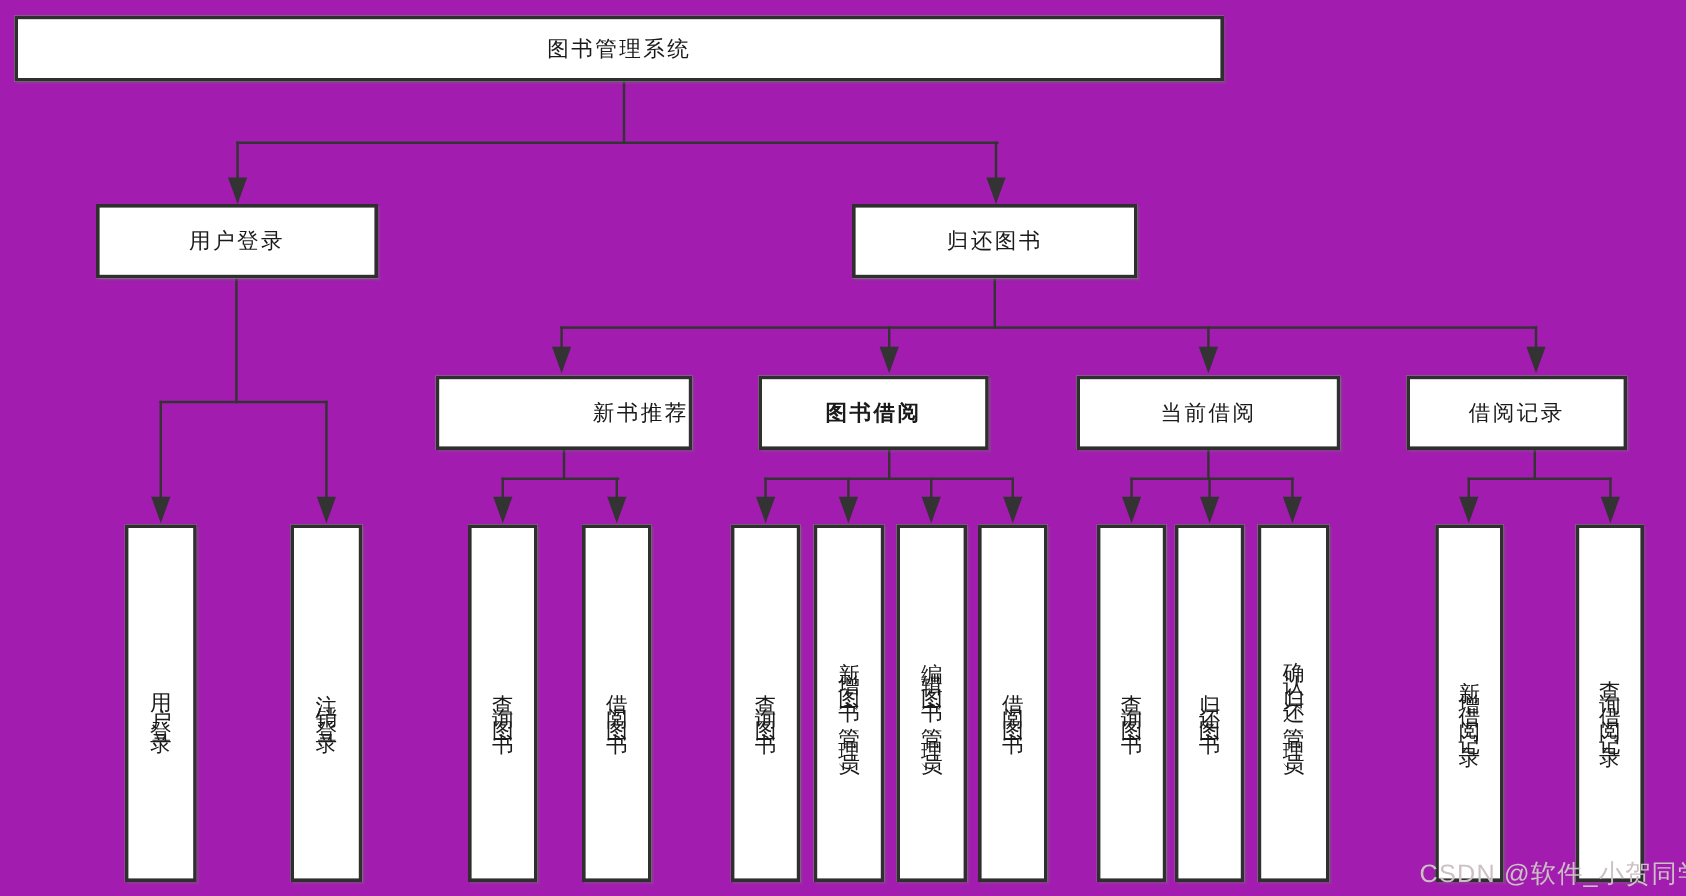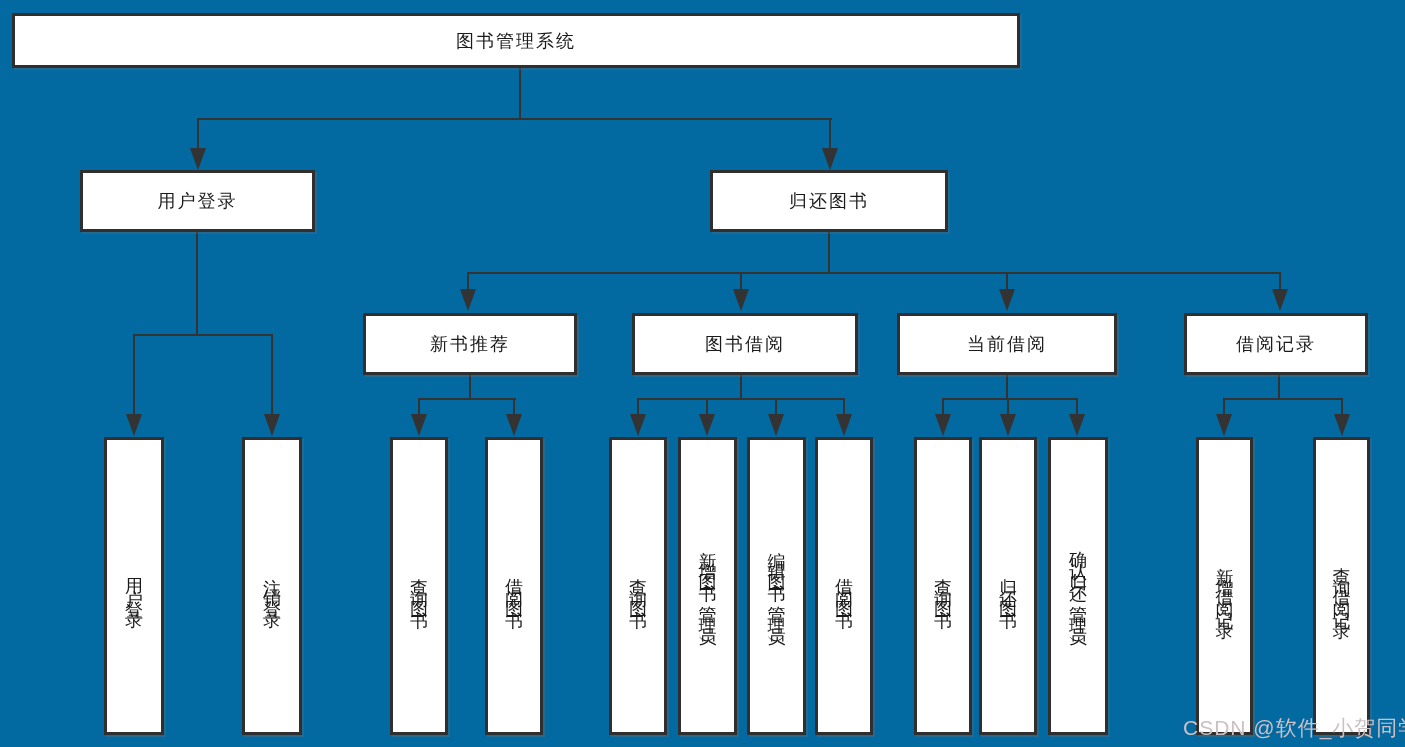--- a/index.html
+++ b/index.html
@@ -5,21 +5,21 @@
   html, body {
     margin: 0;
     padding: 0;
     background: #ffffff;
     font-family: "Liberation Sans", "DejaVu Sans", sans-serif;
   }
   .canvas {
     position: relative;
     width: 1405px;
     height: 747px;
-    background: #0369a1;
+    background: #a21caf;
     overflow: hidden;
   }
   .box {
     position: absolute;
     box-sizing: border-box;
     border: 3px solid #2f2f2f;
     background: #ffffff;
     display: flex;
     align-items: center;
     justify-content: center;
@@ -128,30 +128,30 @@
     <span>图书管理系统</span>
   </div>
 
   <div class="box h" style="left:80px;top:170px;width:235px;height:62px;">
     <span>用户登录</span>
   </div>
   <div class="box h" style="left:710px;top:170px;width:238px;height:62px;">
     <span>归还图书</span>
   </div>
 
-  <div class="box h" style="left:363px;top:313px;width:214px;height:62px;">
+  <div class="box h" style="left:363px;top:313px;width:214px;height:62px;justify-content:flex-end;">
     <span>新书推荐</span>
   </div>
-  <div class="box h" style="left:632px;top:313px;width:226px;height:62px;">
+  <div class="box h" style="left:632px;top:313px;width:192px;height:62px;font-weight:bold;">
     <span>图书借阅</span>
   </div>
   <div class="box h" style="left:897px;top:313px;width:220px;height:62px;align-items:center;">
     <span>当前借阅</span>
   </div>
-  <div class="box h" style="left:1172px;top:313px;width:184px;height:62px;margin-left:12px;">
+  <div class="box h" style="left:1172px;top:313px;width:184px;height:62px;">
     <span>借阅记录</span>
   </div>
 
   <div class="box v" style="left:104px;top:437px;width:60px;height:298px;">
     <span>用户登录</span>
   </div>
   <div class="box v" style="left:242px;top:437px;width:60px;height:298px;">
     <span>注销登录</span>
   </div>
 

